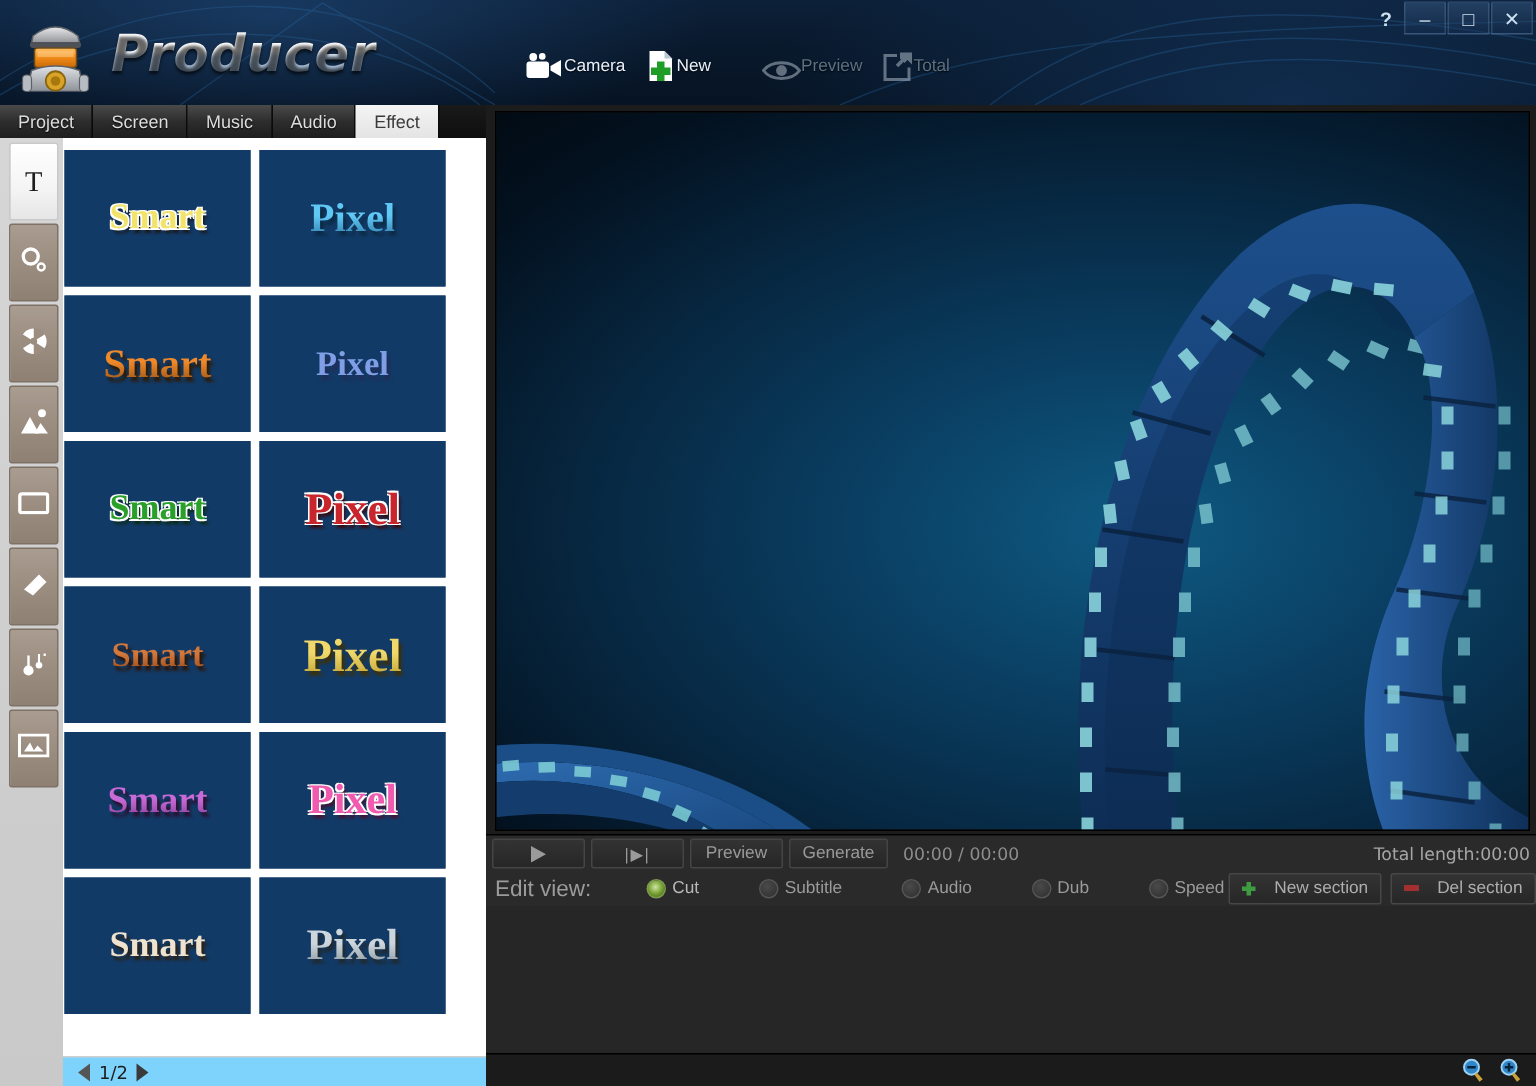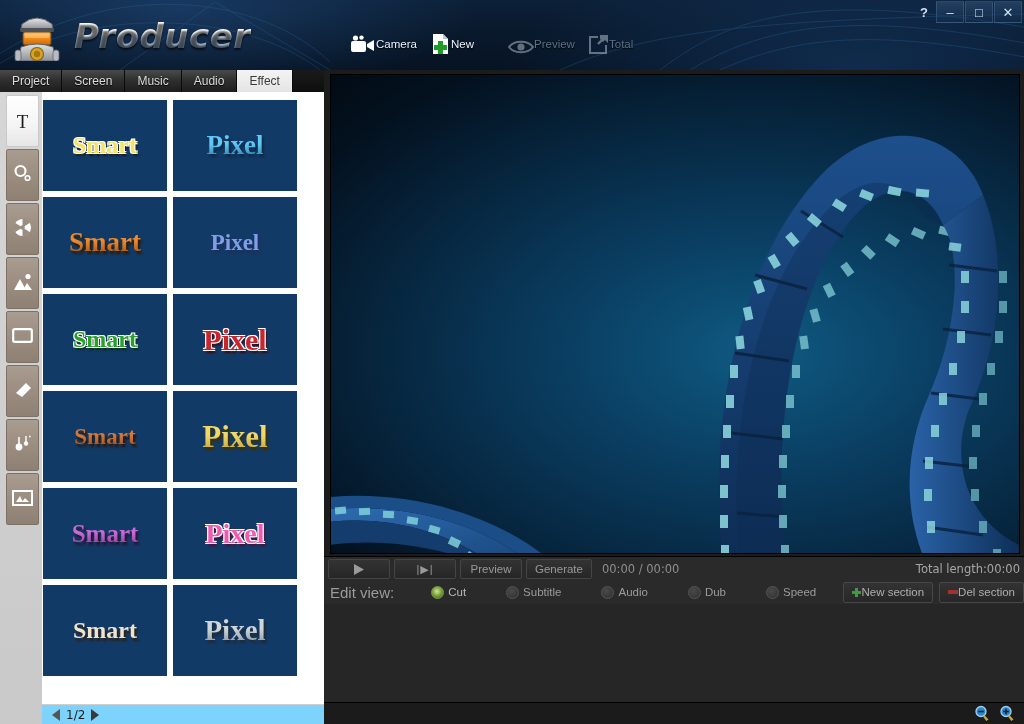--- a/index.html
+++ b/index.html
@@ -156,21 +156,21 @@
   .rdot{
     width:11px;height:11px;border-radius:50%;margin-right:4px;
     background:radial-gradient(circle at 40% 35%,#4a4a4a,#2e2e2e);
     border:1px solid #555;
   }
   .radio.on .rdot{background:radial-gradient(circle at 45% 40%,#cfe5a0 0%,#6f9a2d 55%,#3b5a13 100%);border:1px solid #7d9a4e;}
   .radio .rl{color:#9b9b9b;font-size:11.5px;}
   .radio.on .rl{color:#b9b9b9;}
   .secbtns{position:absolute;right:6px;display:flex;gap:6px;}
   .secbtn{
-    height:19px;padding:0 8px;display:flex;align-items:center;gap:0;
+    height:19px;padding:0 8px;display:flex;align-items:center;gap:12px;
     background:linear-gradient(180deg,#333,#272727);
     border:1px solid #474747;border-radius:2px;color:#aeaeae;font-size:11.5px;
   }
   .plusic{width:9px;height:9px;position:relative;}
   .plusic:before,.plusic:after{content:"";position:absolute;background:#3f9b3f;}
   .plusic:before{left:3px;top:0;width:3px;height:9px;}
   .plusic:after{left:0;top:3px;width:9px;height:3px;}
   .minusic{width:10px;height:4px;background:#a33030;}
 
   .timeline{

